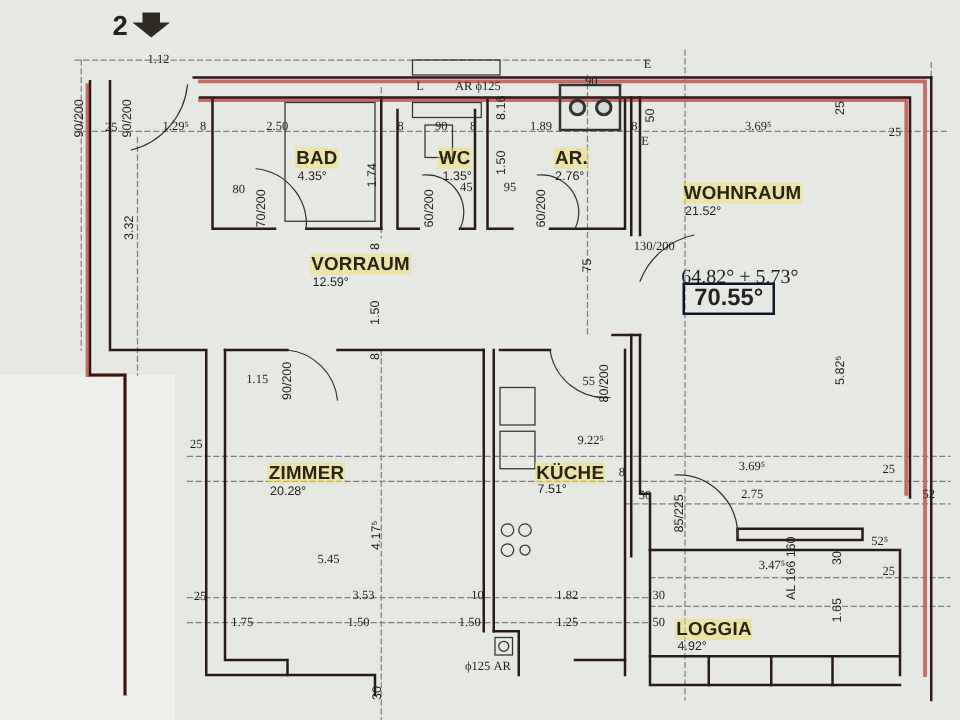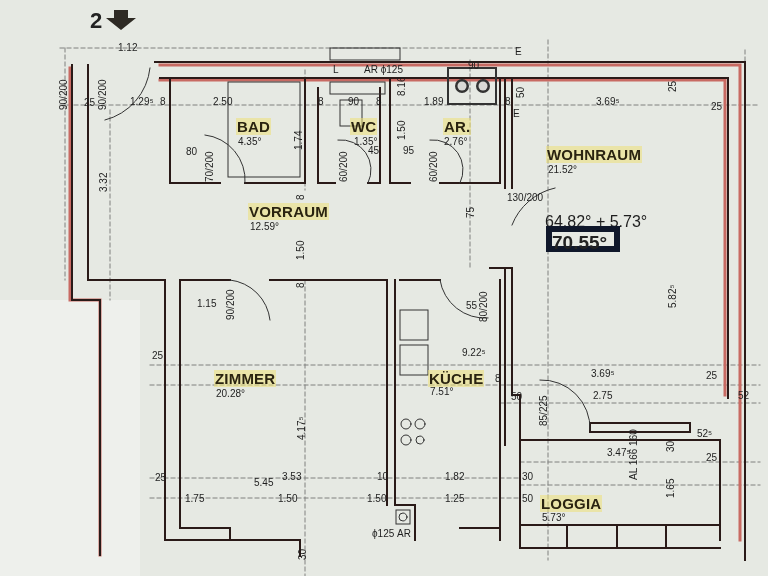--- a/index.html
+++ b/index.html
@@ -3,23 +3,23 @@
 <meta charset="utf-8">
 <style>
   html, body { margin:0; padding:0; }
   body { width:768px; height:576px; overflow:hidden; background:#e8ebe6; font-family:"Liberation Sans", sans-serif; position:relative; }
   .paper { position:absolute; left:0; top:0; width:768px; height:576px; background:#e6e9e3; }
   .blank-left { position:absolute; left:0; top:300px; width:140px; height:276px; background:#eef0ec; }
   svg.plan { position:absolute; left:0; top:0; }
   .lbl { position:absolute; white-space:nowrap; color:#1b1b1b; }
   .room { font-size:15px; font-weight:bold; color:#2a2310; background:rgba(236,224,120,0.55); padding:0 1px; letter-spacing:0.2px; }
   .area { font-size:10px; color:#222; }
-  .dim { font-size:10px; color:#1e1e1e; }
+  .dim { font-size:10px; color:#1e1e1e;font-family:Liberation Serif, serif; }
   .vdim { font-size:10px; color:#1e1e1e; transform:rotate(-90deg); transform-origin:left top; }
-  .total-box { position:absolute; left:546px; top:226px; width:74px; height:26px; border:6px solid #0f172a; box-sizing:border-box; font-size:19px; font-weight:bold; color:#222; line-height:22px; }
+  .total-box { position:absolute; left:546px; top:226px; width:74px; height:26px; border:2px solid #0f172a; box-sizing:border-box; font-size:19px; font-weight:bold; color:#222; text-align:center; line-height:22px; }
   .marker { position:absolute; left:90px; top:8px; font-size:22px; font-weight:bold; color:#222; }
 </style>
 </head>
 <body>
 
 <div class="paper"></div>
 <div class="blank-left"></div>
 
 <svg class="plan" width="768" height="576" viewBox="0 0 768 576">
   <g fill="none" stroke-linecap="square">
@@ -143,21 +143,21 @@
 <div class="lbl area" style="left:444px;top:136px;">2.76°</div>
 <div class="lbl room" style="left:546px;top:146px;">WOHNRAUM</div>
 <div class="lbl area" style="left:548px;top:164px;">21.52°</div>
 <div class="lbl room" style="left:248px;top:203px;">VORRAUM</div>
 <div class="lbl area" style="left:250px;top:221px;">12.59°</div>
 <div class="lbl room" style="left:214px;top:370px;">ZIMMER</div>
 <div class="lbl area" style="left:216px;top:388px;">20.28°</div>
 <div class="lbl room" style="left:428px;top:370px;">KÜCHE</div>
 <div class="lbl area" style="left:430px;top:386px;">7.51°</div>
 <div class="lbl room" style="left:540px;top:495px;">LOGGIA</div>
-<div class="lbl area" style="left:542px;top:512px;">5.73°</div>
+<div class="lbl area" style="left:542px;top:512px;">4.92°</div>
 
 <div class="lbl dim" style="left:545px;top:213px;font-size:16px;">64.82° + 5.73°</div>
 <div class="total-box">70.55°</div>
 
 <div class="lbl dim" style="left:364px;top:64px;">AR ϕ125</div>
 <div class="lbl dim" style="left:372px;top:528px;">ϕ125 AR</div>
 <div class="lbl dim" style="left:515px;top:46px;">E</div>
 <div class="lbl dim" style="left:513px;top:108px;">E</div>
 <div class="lbl dim" style="left:333px;top:64px;">L</div>
 
@@ -182,21 +182,21 @@
 <div class="lbl dim" style="left:466px;top:300px;">55</div>
 <div class="lbl dim" style="left:152px;top:350px;">25</div>
 <div class="lbl dim" style="left:462px;top:347px;">9.22⁵</div>
 <div class="lbl dim" style="left:495px;top:373px;">8</div>
 <div class="lbl dim" style="left:511px;top:391px;">50</div>
 <div class="lbl dim" style="left:591px;top:368px;">3.69⁵</div>
 <div class="lbl dim" style="left:593px;top:390px;">2.75</div>
 <div class="lbl dim" style="left:697px;top:388px;margin-top:40px;">52⁵</div>
 <div class="lbl dim" style="left:738px;top:390px;">52</div>
 <div class="lbl dim" style="left:706px;top:370px;">25</div>
-<div class="lbl dim" style="left:254px;top:477px;">5.45</div>
+<div class="lbl dim" style="left:254px;top:442px;">5.45</div>
 <div class="lbl dim" style="left:282px;top:471px;">3.53</div>
 <div class="lbl dim" style="left:377px;top:471px;">10</div>
 <div class="lbl dim" style="left:445px;top:471px;">1.82</div>
 <div class="lbl dim" style="left:155px;top:472px;">25</div>
 <div class="lbl dim" style="left:185px;top:493px;">1.75</div>
 <div class="lbl dim" style="left:278px;top:493px;">1.50</div>
 <div class="lbl dim" style="left:367px;top:493px;">1.50</div>
 <div class="lbl dim" style="left:445px;top:493px;">1.25</div>
 <div class="lbl dim" style="left:607px;top:447px;">3.47⁵</div>
 <div class="lbl dim" style="left:706px;top:452px;">25</div>

